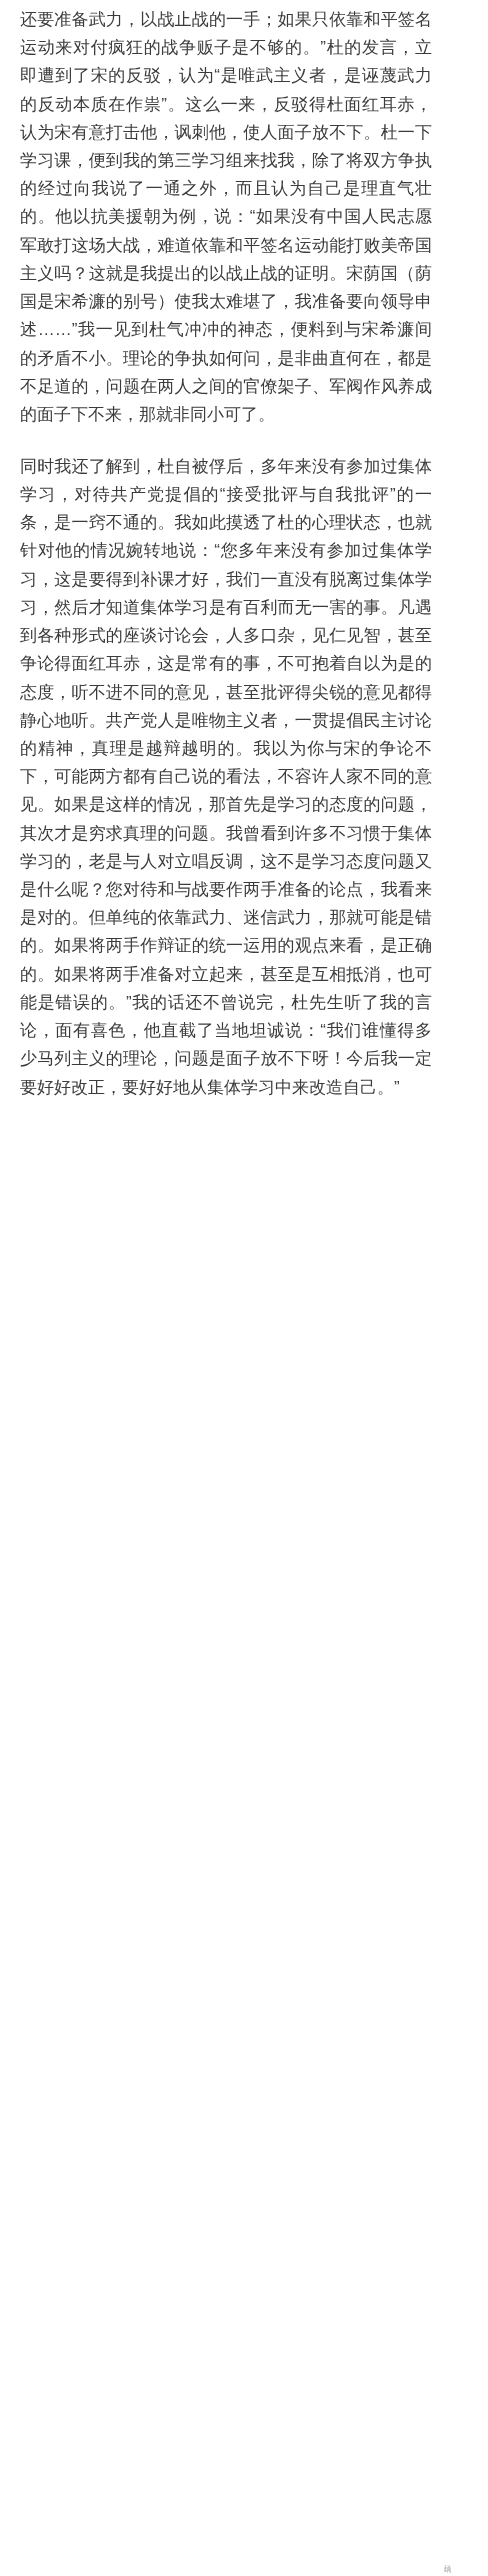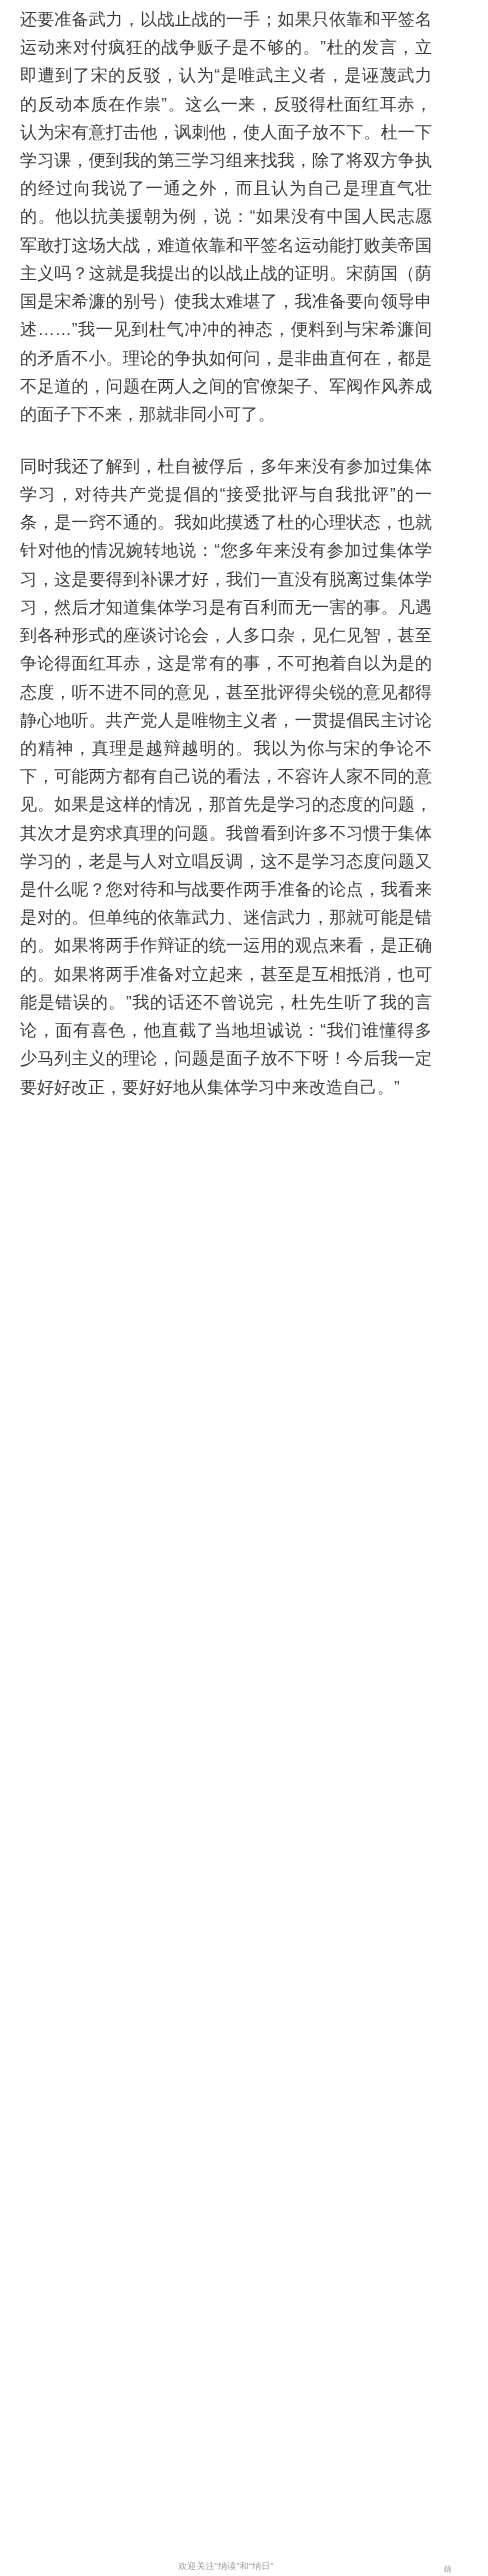--- a/index.html
+++ b/index.html
@@ -59,16 +59,15 @@
   }
 </style>
 </head>
 <body>
 
 <div class="page">
   <div class="article">
     <p class="para">还要准备武力，以战止战的一手；如果只依靠和平签名运动来对付疯狂的战争贩子是不够的。”杜的发言，立即遭到了宋的反驳，认为“是唯武主义者，是诬蔑武力的反动本质在作祟”。这么一来，反驳得杜面红耳赤，认为宋有意打击他，讽刺他，使人面子放不下。杜一下学习课，便到我的第三学习组来找我，除了将双方争执的经过向我说了一通之外，而且认为自己是理直气壮的。他以抗美援朝为例，说：“如果没有中国人民志愿军敢打这场大战，难道依靠和平签名运动能打败美帝国主义吗？这就是我提出的以战止战的证明。宋荫国（荫国是宋希濂的别号）使我太难堪了，我准备要向领导申述……”我一见到杜气冲冲的神态，便料到与宋希濂间的矛盾不小。理论的争执如何问，是非曲直何在，都是不足道的，问题在两人之间的官僚架子、军阀作风养成的面子下不来，那就非同小可了。</p>
     <p class="para">同时我还了解到，杜自被俘后，多年来没有参加过集体学习，对待共产党提倡的“接受批评与自我批评”的一条，是一窍不通的。我如此摸透了杜的心理状态，也就针对他的情况婉转地说：“您多年来没有参加过集体学习，这是要得到补课才好，我们一直没有脱离过集体学习，然后才知道集体学习是有百利而无一害的事。凡遇到各种形式的座谈讨论会，人多口杂，见仁见智，甚至争论得面红耳赤，这是常有的事，不可抱着自以为是的态度，听不进不同的意见，甚至批评得尖锐的意见都得静心地听。共产党人是唯物主义者，一贯提倡民主讨论的精神，真理是越辩越明的。我以为你与宋的争论不下，可能两方都有自己说的看法，不容许人家不同的意见。如果是这样的情况，那首先是学习的态度的问题，其次才是穷求真理的问题。我曾看到许多不习惯于集体学习的，老是与人对立唱反调，这不是学习态度问题又是什么呢？您对待和与战要作两手准备的论点，我看来是对的。但单纯的依靠武力、迷信武力，那就可能是错的。如果将两手作辩证的统一运用的观点来看，是正确的。如果将两手准备对立起来，甚至是互相抵消，也可能是错误的。”我的话还不曾说完，杜先生听了我的言论，面有喜色，他直截了当地坦诚说：“我们谁懂得多少马列主义的理论，问题是面子放不下呀！今后我一定要好好改正，要好好地从集体学习中来改造自己。”</p>
   </div>
-  <div class="footer">欢迎关注“纳读”和“纳日”</div>
   <div class="corner-badge">纳日</div>
 </div>
 
 
 </body></html>

